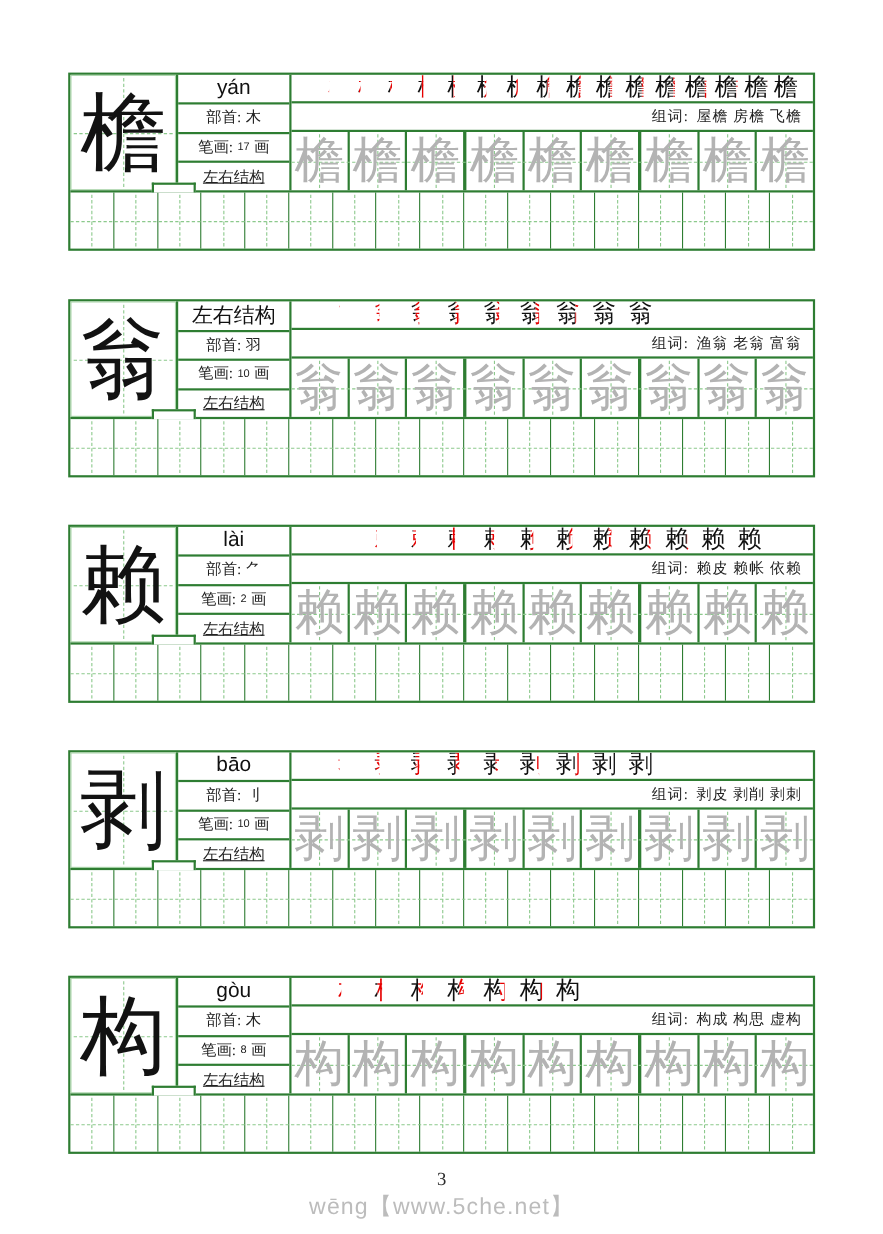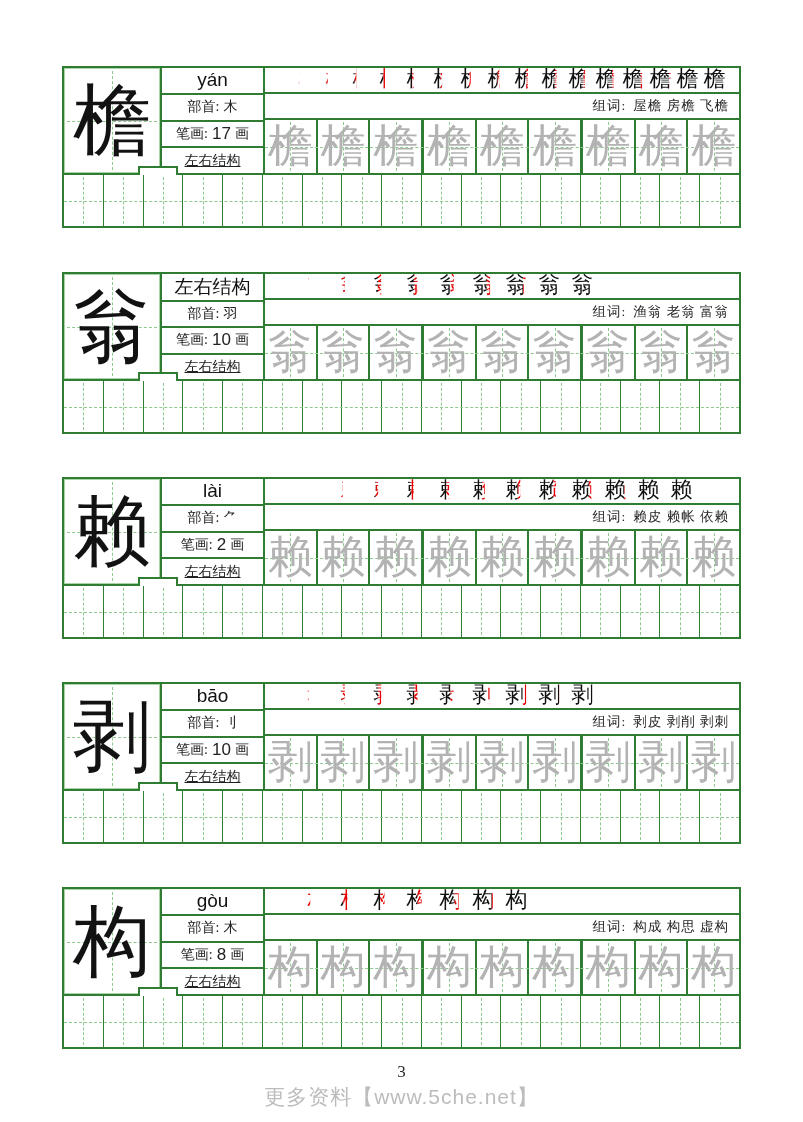--- a/index.html
+++ b/index.html
@@ -38,21 +38,21 @@
     position:absolute;left:96px;top:0;width:105px;height:105px;
     border-left:2px solid var(--gd);border-right:2px solid var(--gd);
     display:flex;flex-direction:column;
   }
   .irow{
     flex:1;display:flex;align-items:center;justify-content:center;gap:4px;
     border-bottom:2px solid var(--gd);font-size:14px;color:#222;
   }
   .irow:last-child{border-bottom:none;text-decoration:underline;}
   .pinyin{font-size:19px;font-family:"Liberation Sans",sans-serif;color:#111;}
-  .num{font-family:"Liberation Sans",sans-serif;font-size:17px;}
+  .num{font-family:"Liberation Sans",sans-serif;font-size:10px;}
 
   
   .rightarea{position:absolute;left:201px;top:0;right:0;height:105px;display:flex;flex-direction:column;}
   .band{height:26px;border-bottom:2px solid var(--gd);display:flex;align-items:flex-end;padding:0 0 1px 4px;overflow:hidden;}
   .stage{position:relative;height:24px;flex:0 0 auto;}
   .stage span{
     position:absolute;inset:0;text-align:center;font-size:22px;line-height:24px;
     font-family:"Liberation Serif","DejaVu Serif",serif;color:#101010;
   }
   .stage span.red{color:var(--red);}
@@ -705,13 +705,13 @@
       <div class="bcell"></div>
       <div class="bcell"></div>
       <div class="bcell"></div>
       <div class="bcell"></div>
       <div class="bcell"></div>
     </div>
   <div class="notch"></div>
 </section>
 
 <div class="pagenum">3</div>
-<div class="siteline">更多资料【www.5che.net】</div>
+<div class="siteline">wēng【www.5che.net】</div>
 
 </body></html>

